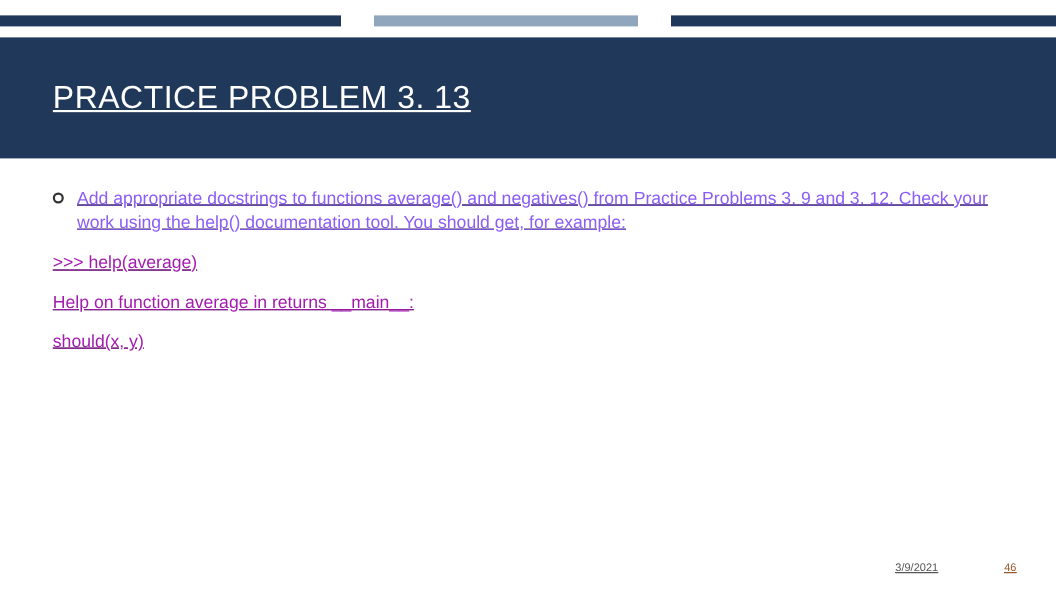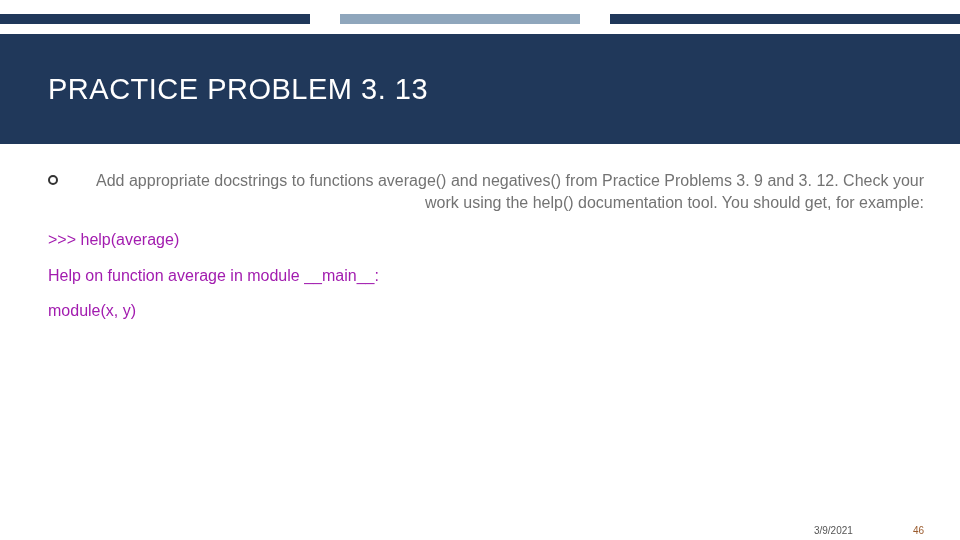--- a/index.html
+++ b/index.html
@@ -1,36 +1,36 @@
 <!DOCTYPE html>
 <html><head>
 <meta charset="utf-8">
 <style>
-  * { box-sizing: border-box; margin: 0; padding: 0; }
+  * { box-sizing: border-box; margin: 0; padding: 0; text-decoration: underline; }
   html, body { width: 960px; height: 540px; font-family: Arial, Helvetica, sans-serif; background: #fff; }
   .slide { position: relative; width: 960px; height: 540px; background: #fff; overflow: hidden; }
 
   
   .top-border { position: absolute; top: 14px; left: 0; width: 960px; height: 10px; display: flex; }
   .top-border .seg1 { width: 310px; height: 10px; background: #20385a; }
   .top-border .gap1 { width: 30px; }
   .top-border .seg2 { width: 240px; height: 10px; background: #8fa6bc; }
   .top-border .gap2 { width: 30px; }
   .top-border .seg3 { flex: 1; height: 10px; background: #20385a; }
 
   .title-band { position: absolute; top: 34px; left: 0; width: 960px; height: 110px; background: #20385a; display: flex; align-items: center; padding-left: 48px; }
   .title-band h1 { color: #fff; font-size: 29px; font-weight: 400; letter-spacing: 0.5px; }
 
   .content { position: absolute; top: 170px; left: 48px; right: 36px; }
   .bullet-row { display: flex; align-items: flex-start; margin-bottom: 16px; }
   .bullet-icon { width: 10px; height: 10px; border-radius: 50%; border: 2px solid #333; flex: 0 0 auto; margin-top: 5px; margin-right: 12px; }
-  .bullet-text { font-size: 16px; line-height: 1.35; color: #737373; text-align: right; }
+  .bullet-text { font-size: 16px; line-height: 1.35; color: #8b5cf6; }
   .para { font-size: 16px; line-height: 1.35; color: #a21caf; margin-top: 14px; }
 
-  .footer { position: absolute; bottom: 4px; right: 36px; display: flex; align-items: center; gap: 60px; }
+  .footer { position: absolute; bottom: 18px; right: 36px; display: flex; align-items: center; gap: 60px; }
   .footer .date { font-size: 10px; color: #555; }
   .footer .page { font-size: 10px; color: #9a5a2c; text-align: center; }
 </style>
 </head>
 <body>
 
 <div class="slide">
 
   <div class="top-border">
     <div class="seg1"></div>
@@ -43,22 +43,22 @@
   <div class="title-band">
     <h1>PRACTICE PROBLEM 3. 13</h1>
   </div>
 
   <div class="content">
     <div class="bullet-row">
       <span class="bullet-icon"></span>
       <span class="bullet-text">Add appropriate docstrings to functions average() and negatives() from Practice Problems 3. 9 and 3. 12. Check your work using the help() documentation tool. You should get, for example:</span>
     </div>
     <p class="para">&gt;&gt;&gt; help(average)</p>
-    <p class="para">Help on function average in module __main__:</p>
-    <p class="para">module(x, y)</p>
+    <p class="para">Help on function average in returns __main__:</p>
+    <p class="para">should(x, y)</p>
   </div>
 
   <div class="footer">
     <span class="date">3/9/2021</span>
     <span class="page">46</span>
   </div>
 
 </div>
 
 </body></html>

